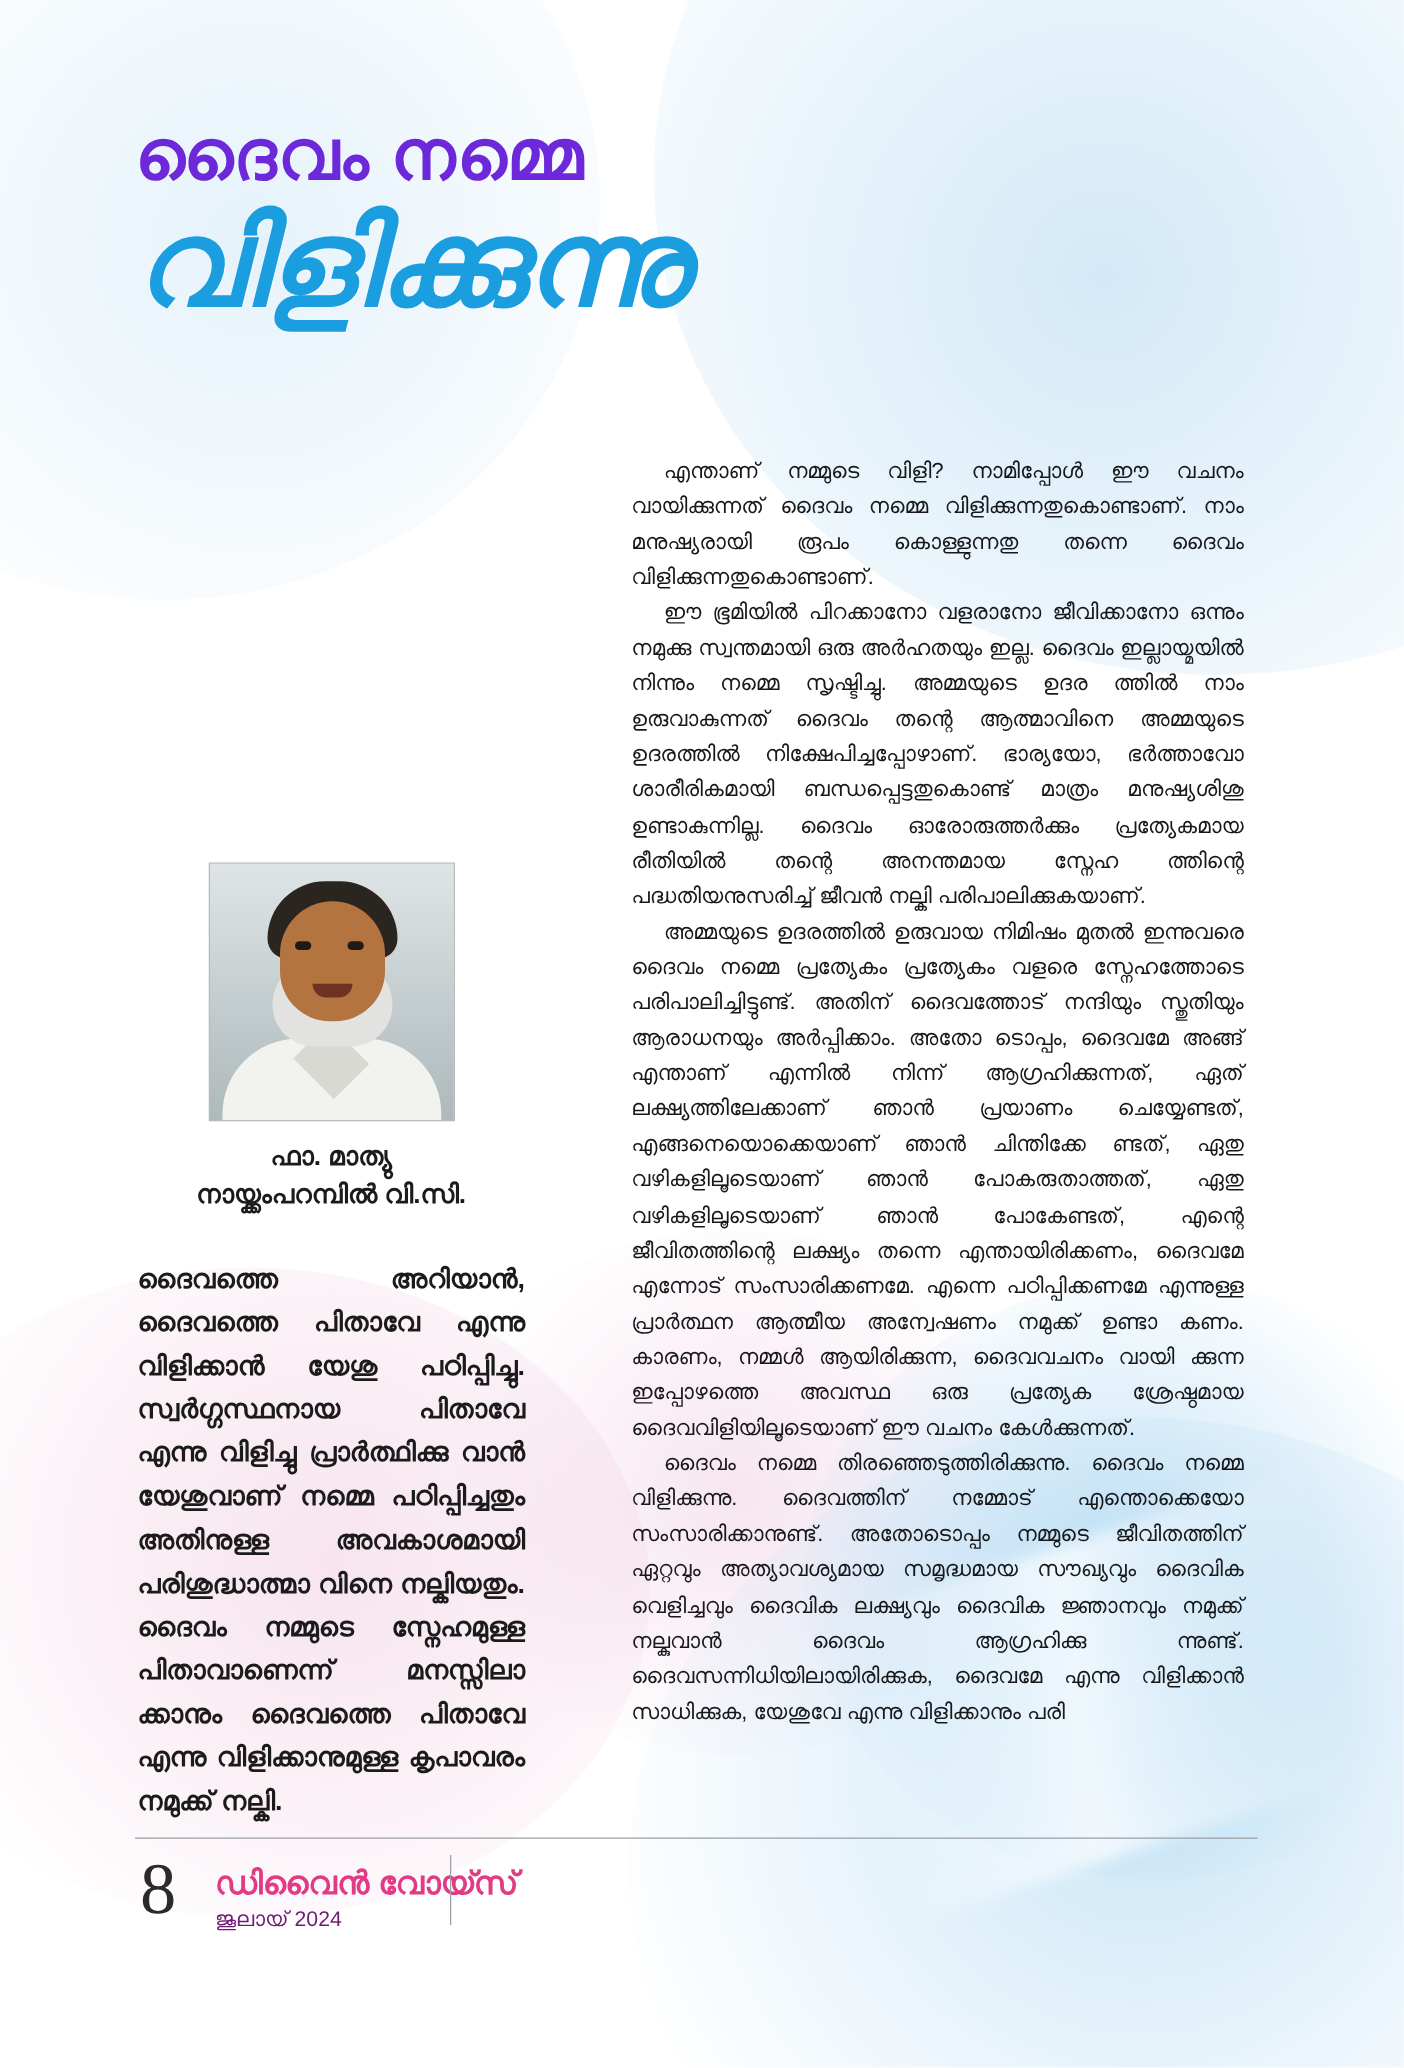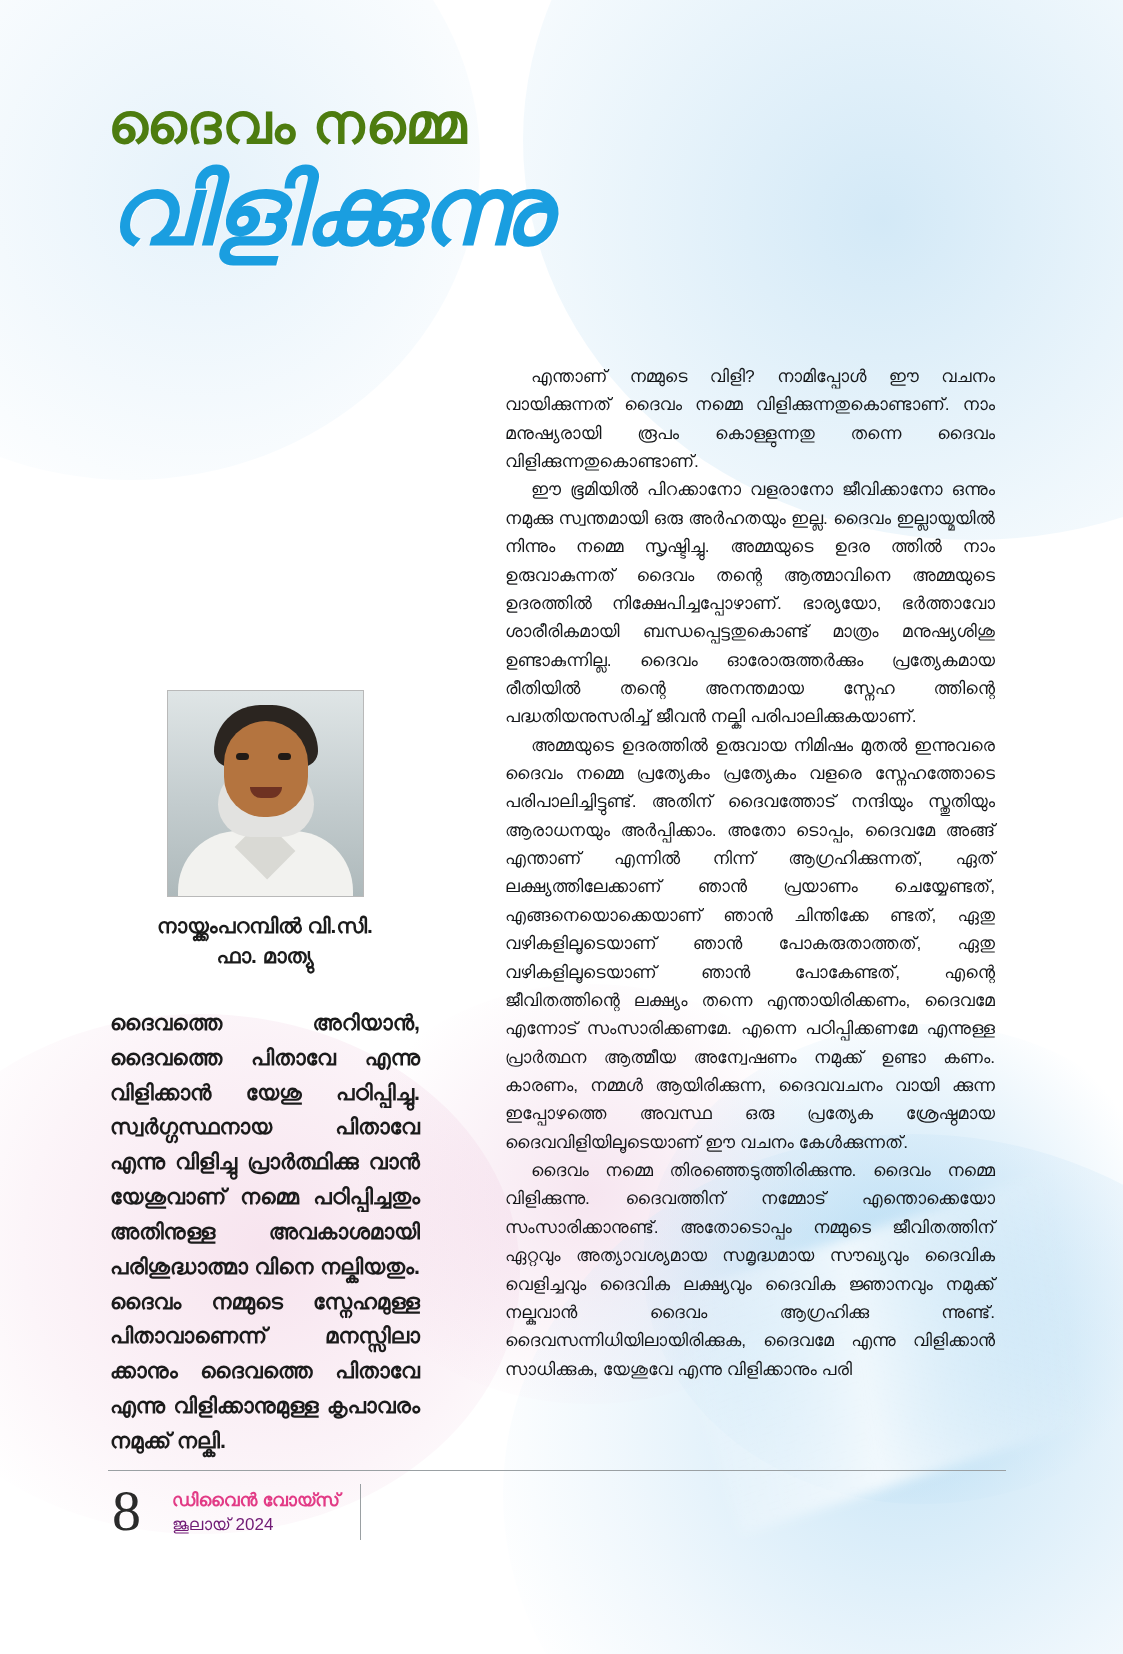--- a/index.html
+++ b/index.html
@@ -90,21 +90,21 @@
   .title-block {
     position: absolute;
     left: 108px;
     top: 95px;
     width: 720px;
   }
   .title-line1 {
     font-family: "Liberation Sans", sans-serif;
     font-size: 56px;
     font-weight: bold;
-    color: #4d7c0f;
+    color: #6d28d9;
     letter-spacing: 1px;
     line-height: 1.05;
   }
   .title-line2 {
     font-family: Liberation Serif, serif;
     font-size: 96px;
     font-weight: bold;
     font-style: italic;
     color: #1a9ee0;
     line-height: 1.05;
@@ -262,21 +262,21 @@
     font-size: 58px;
     color: #2a2a2a;
     line-height: 1;
   }
   .footer-text {
     position: absolute;
     left: 172px;
     top: 1488px;
   }
   .footer-title {
-    font-size: 18px;
+    font-size: 26px;
     font-weight: bold;
     color: #e23b86;
     line-height: 1.4;
   }
   .footer-date {
     font-size: 17px;
     color: #701a75;
     line-height: 1.4;
   }
   .footer-divider {
@@ -314,22 +314,22 @@
     <div class="photo-collar"></div>
     <div class="photo-beard"></div>
     <div class="photo-hair"></div>
     <div class="photo-face"></div>
     <div class="photo-eye l"></div>
     <div class="photo-eye r"></div>
     <div class="photo-mouth"></div>
   </div>
 
   <div class="author-name">
+    <div>ഫാ. മാത്യു</div>
     <div>നായ്ക്കംപറമ്പിൽ വി.സി.</div>
-    <div>ഫാ. മാത്യു</div>
   </div>
 
   <div class="pull-quote">ദൈവത്തെ അറിയാൻ, ദൈവത്തെ പിതാവേ എന്നു വിളിക്കാൻ യേശു പഠിപ്പിച്ചു. സ്വർഗ്ഗസ്ഥനായ പിതാവേ എന്നു വിളിച്ചു പ്രാർത്ഥിക്കു വാൻ യേശുവാണ് നമ്മെ പഠിപ്പിച്ചതും അതിനുള്ള അവകാശമായി പരിശുദ്ധാത്മാ വിനെ നല്കിയതും. ദൈവം നമ്മുടെ സ്നേഹമുള്ള പിതാവാണെന്ന് മനസ്സിലാ ക്കാനും ദൈവത്തെ പിതാവേ എന്നു വിളിക്കാനുമുള്ള കൃപാവരം നമുക്ക് നല്കി.</div>
 </div>
 
 <div class="right-col">
   <p>എന്താണ് നമ്മുടെ വിളി? നാമിപ്പോൾ ഈ വചനം വായിക്കുന്നത് ദൈവം നമ്മെ വിളിക്കുന്നതുകൊണ്ടാണ്. നാം മനുഷ്യരായി രൂപം കൊള്ളുന്നതു തന്നെ ദൈവം വിളിക്കുന്നതുകൊണ്ടാണ്.</p>
   <p>ഈ ഭൂമിയിൽ പിറക്കാനോ വളരാനോ ജീവിക്കാനോ ഒന്നും നമുക്കു സ്വന്തമായി ഒരു അർഹതയും ഇല്ല. ദൈവം ഇല്ലായ്മയിൽ നിന്നും നമ്മെ സൃഷ്ടിച്ചു. അമ്മയുടെ ഉദര ത്തിൽ നാം ഉരുവാകുന്നത് ദൈവം തന്റെ ആത്മാവിനെ അമ്മയുടെ ഉദരത്തിൽ നിക്ഷേപിച്ചപ്പോഴാണ്. ഭാര്യയോ, ഭർത്താവോ ശാരീരികമായി ബന്ധപ്പെട്ടതുകൊണ്ട് മാത്രം മനുഷ്യശിശു ഉണ്ടാകുന്നില്ല. ദൈവം ഓരോരുത്തർക്കും പ്രത്യേകമായ രീതിയിൽ തന്റെ അനന്തമായ സ്നേഹ ത്തിന്റെ പദ്ധതിയനുസരിച്ച് ജീവൻ നല്കി പരിപാലിക്കുകയാണ്.</p>
   <p>അമ്മയുടെ ഉദരത്തിൽ ഉരുവായ നിമിഷം മുതൽ ഇന്നുവരെ ദൈവം നമ്മെ പ്രത്യേകം പ്രത്യേകം വളരെ സ്നേഹത്തോടെ പരിപാലിച്ചിട്ടുണ്ട്. അതിന് ദൈവത്തോട് നന്ദിയും സ്തുതിയും ആരാധനയും അർപ്പിക്കാം. അതോ ടൊപ്പം, ദൈവമേ അങ്ങ് എന്താണ് എന്നിൽ നിന്ന് ആഗ്രഹിക്കുന്നത്, ഏത് ലക്ഷ്യത്തിലേക്കാണ് ഞാൻ പ്രയാണം ചെയ്യേണ്ടത്, എങ്ങനെയൊക്കെയാണ് ഞാൻ ചിന്തിക്കേ ണ്ടത്, ഏതു വഴികളിലൂടെയാണ് ഞാൻ പോകരുതാത്തത്, ഏതു വഴികളിലൂടെയാണ് ഞാൻ പോകേണ്ടത്, എന്റെ ജീവിതത്തിന്റെ ലക്ഷ്യം തന്നെ എന്തായിരിക്കണം, ദൈവമേ എന്നോട് സംസാരിക്കണമേ. എന്നെ പഠിപ്പിക്കണമേ എന്നുള്ള പ്രാർത്ഥന ആത്മീയ അന്വേഷണം നമുക്ക് ഉണ്ടാ കണം. കാരണം, നമ്മൾ ആയിരിക്കുന്ന, ദൈവവചനം വായി ക്കുന്ന ഇപ്പോഴത്തെ അവസ്ഥ ഒരു പ്രത്യേക ശ്രേഷ്ഠമായ ദൈവവിളിയിലൂടെയാണ് ഈ വചനം കേൾക്കുന്നത്.</p>
   <p>ദൈവം നമ്മെ തിരഞ്ഞെടുത്തിരിക്കുന്നു. ദൈവം നമ്മെ വിളിക്കുന്നു. ദൈവത്തിന് നമ്മോട് എന്തൊക്കെയോ സംസാരിക്കാനുണ്ട്. അതോടൊപ്പം നമ്മുടെ ജീവിതത്തിന് ഏറ്റവും അത്യാവശ്യമായ സമൃദ്ധമായ സൗഖ്യവും ദൈവിക വെളിച്ചവും ദൈവിക ലക്ഷ്യവും ദൈവിക ജ്ഞാനവും നമുക്ക് നല്കുവാൻ ദൈവം ആഗ്രഹിക്കു ന്നുണ്ട്. ദൈവസന്നിധിയിലായിരിക്കുക, ദൈവമേ എന്നു വിളിക്കാൻ സാധിക്കുക, യേശുവേ എന്നു വിളിക്കാനും പരി</p>

